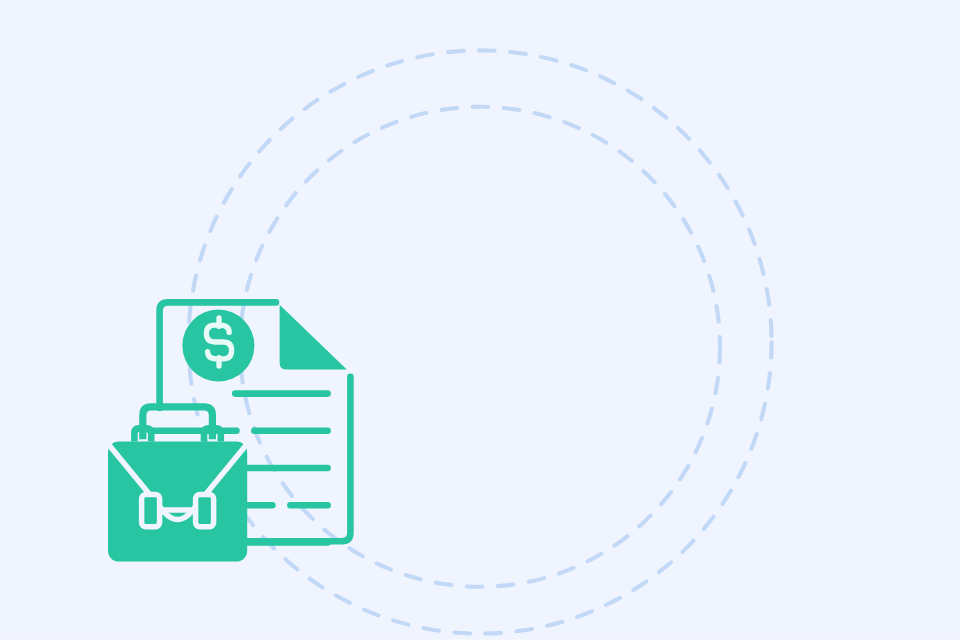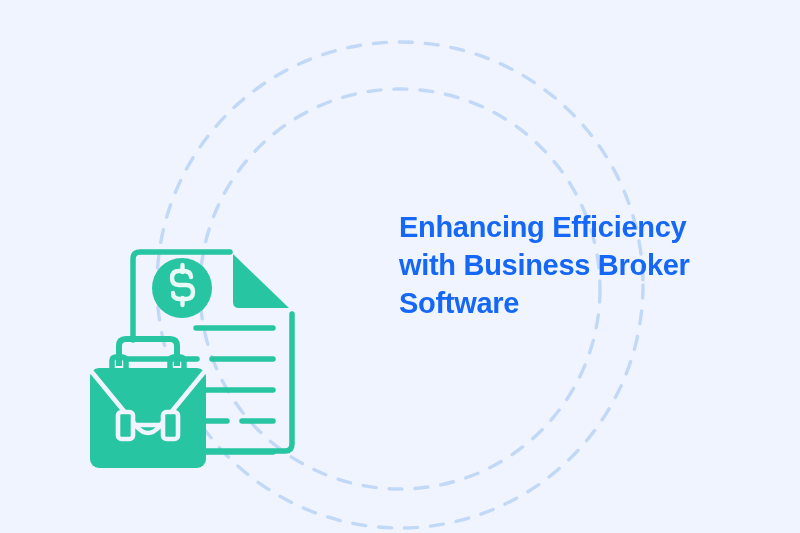--- a/index.html
+++ b/index.html
@@ -97,17 +97,14 @@
 
       <path d="M 16 131 L 62 187 Q 73 199 84 187 L 130 131" fill="none" stroke="#F0F4FE" stroke-width="4.6" stroke-linejoin="round"></path>
 
       <line x1="56" y1="185" x2="90" y2="185" stroke="#F0F4FE" stroke-width="4.6" stroke-linecap="round"></line>
 
       <rect x="43" y="172" width="15" height="27" rx="3.5" fill="#27C5A2" stroke="#F0F4FE" stroke-width="4.6"></rect>
       <rect x="88" y="172" width="15" height="27" rx="3.5" fill="#27C5A2" stroke="#F0F4FE" stroke-width="4.6"></rect>
     </g>
   </svg>
 
-  <h1 id="headline">Enhancing Efficiency
-with Business Broker
-Software</h1>
 
 </div>
 
 </body></html>

